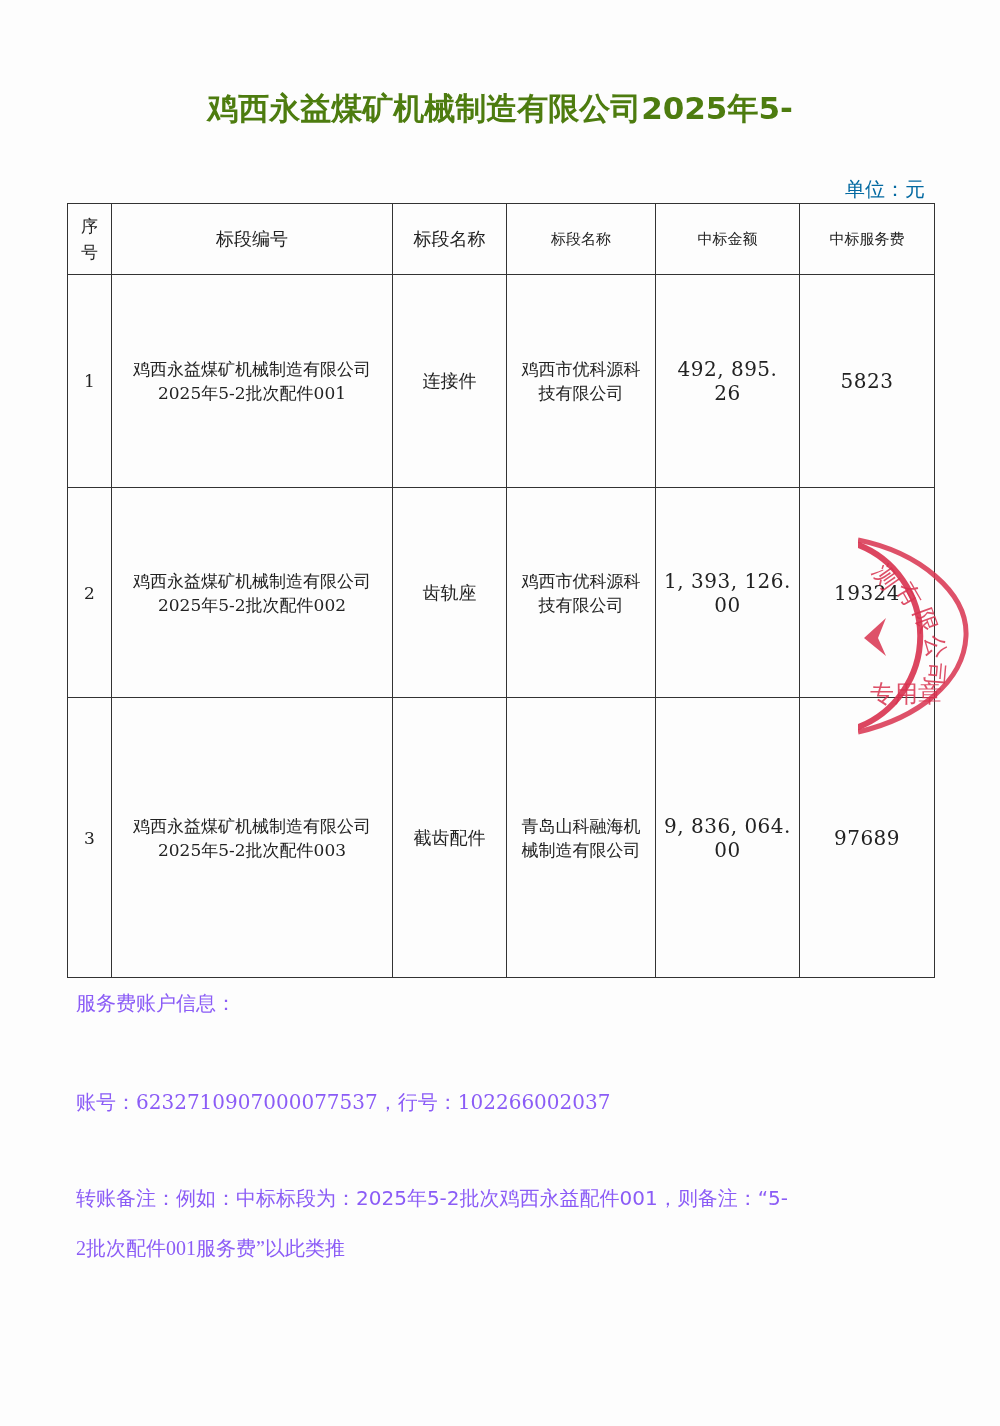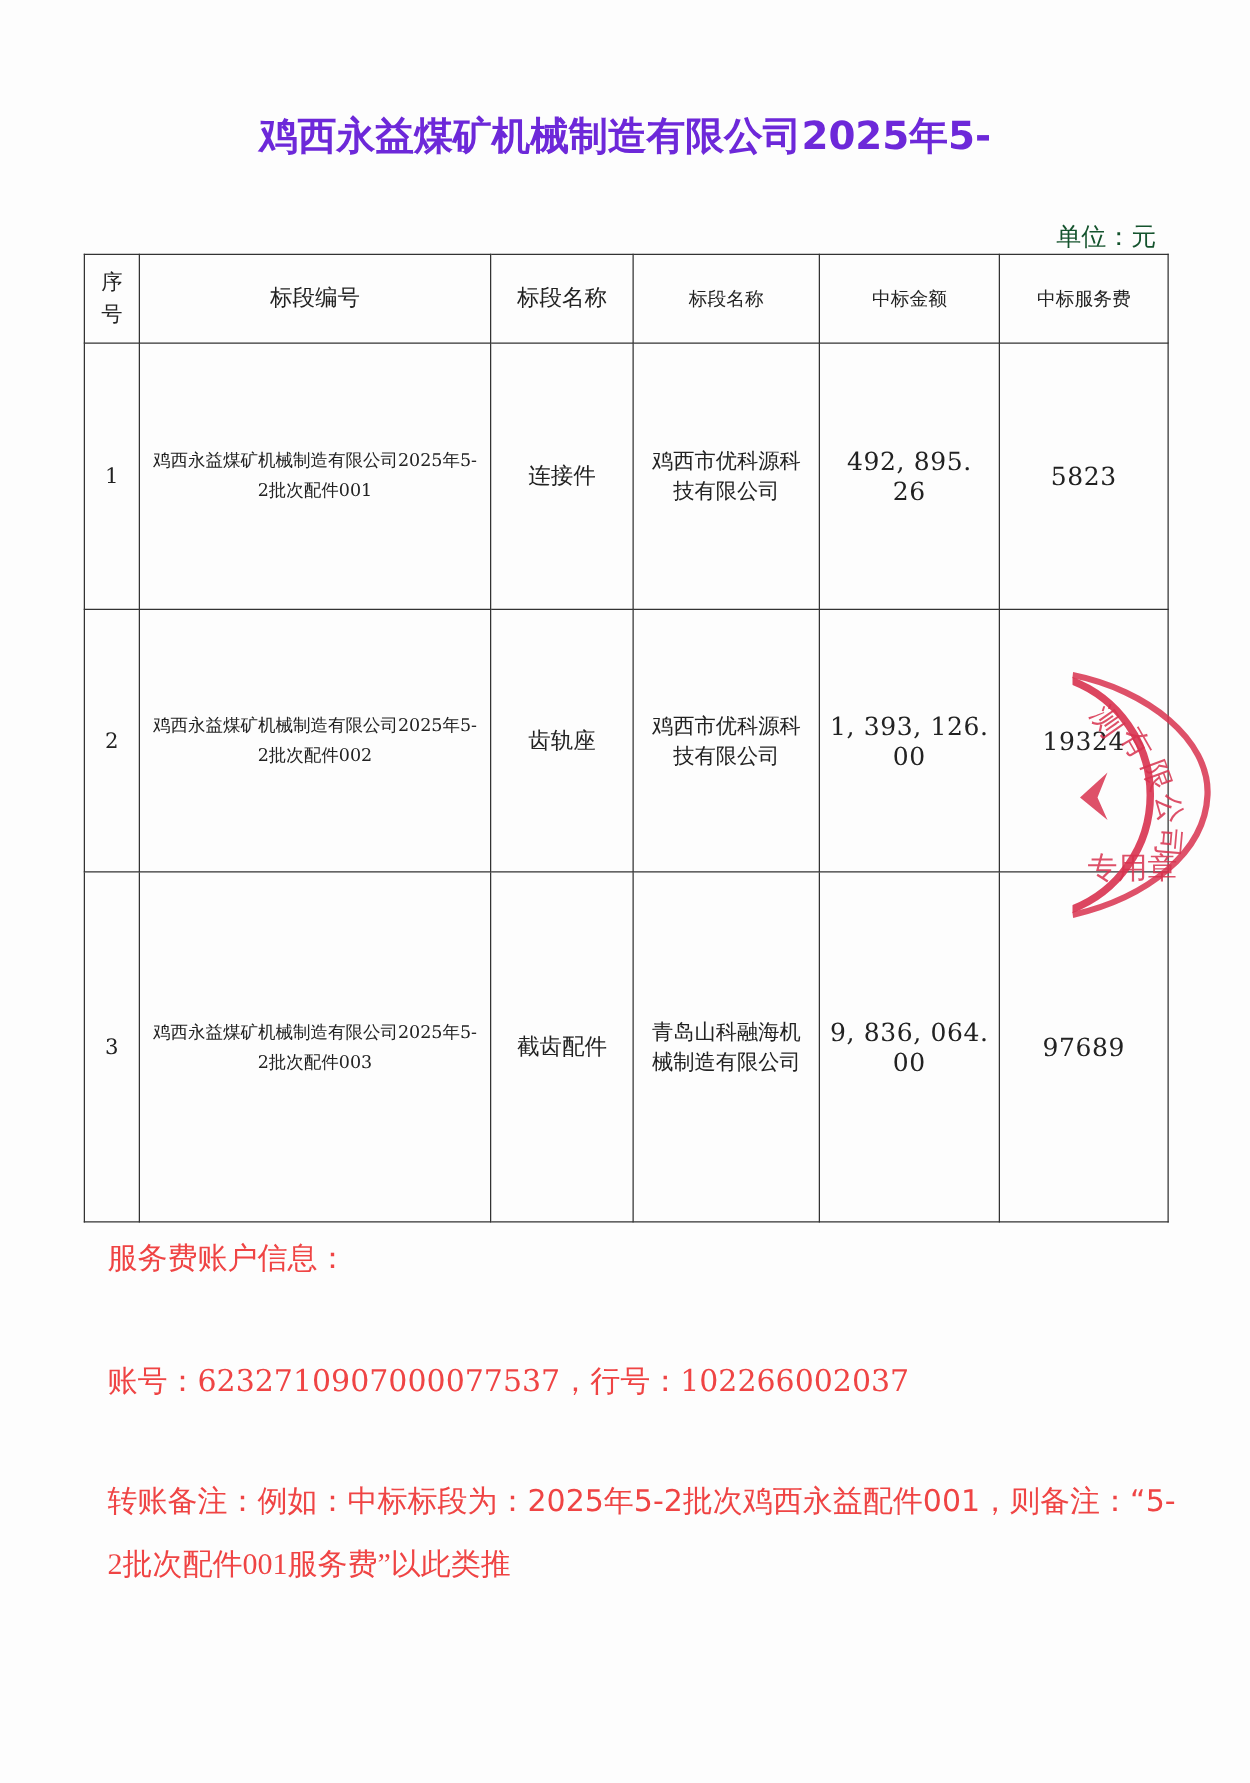--- a/index.html
+++ b/index.html
@@ -1,39 +1,39 @@
 <!DOCTYPE html>
 <html><head>
 <meta charset="utf-8">
 <style>
   html, body { margin: 0; padding: 0; background: #ffffff; }
   body { width: 1000px; height: 1426px; position: relative; overflow: hidden;
          font-family: "DejaVu Serif", "Liberation Serif", serif; color: #222; }
   .page { position: absolute; left: 0; top: 0; width: 1000px; height: 1426px; background: #fdfdfd; }
   .title { position: absolute; left: 0; width: 1000px; text-align: center;
            font-family: "DejaVu Sans", "Liberation Sans", sans-serif; font-weight: bold;
-           font-size: 31px; color: #6d28d9; letter-spacing: 0px; }
+           font-size: 31px; color: #4d7c0f; letter-spacing: 0px; }
   .title.l1 { top: 88px; }
   .title.l2 { top: 132px; }
-  .unit { position: absolute; right: 75px; top: 176px; font-size: 20px; color: #14532d; margin-left: 40px; }
+  .unit { position: absolute; right: 75px; top: 176px; font-size: 20px; color: #0369a1; margin-left: 40px; }
   table.result { position: absolute; left: 67px; top: 203px; width: 867px;
                  border-collapse: collapse; table-layout: fixed; font-size: 17px; }
   table.result td, table.result th { border: 1.5px solid #333; text-align: center; vertical-align: middle;
                  font-weight: normal; padding: 0 6px; line-height: 24px; color: #222; }
   table.result th { font-size: 17px; }
   .hdr-row { height: 71px; }
   .r1 { height: 213px; }
   .r2 { height: 210px; }
   .r3 { height: 280px; }
   .seq-head { line-height: 26px !important; }
-  .code { font-size: 14px; padding: 0 10px !important; }
+  .code { font-size: 17px; padding: 0 10px !important; }
   .amt { font-size: 20px; letter-spacing: 0.5px; }
   .stamp { position: absolute; left: 858px; top: 532px; width: 200px; height: 206px; pointer-events: none; }
-  .info { position: absolute; left: 86px; font-family: "DejaVu Sans", "Liberation Sans", sans-serif;
-          font-size: 24px; color: #ef4444; }
+  .info { position: absolute; left: 76px; font-family: "DejaVu Sans", "Liberation Sans", sans-serif;
+          font-size: 20px; color: #8b5cf6; }
   .info.t1 { top: 990px; }
   .info.t2 { top: 1040px; }
   .info.t3 { top: 1089px; font-family: "DejaVu Serif", "Liberation Serif", serif; }
   .info.t4 { top: 1185px; }
   .info.t5 { top: 1235px; font-family: Liberation Serif, serif; }
 </style>
 </head>
 <body>
 
 <div class="page">

